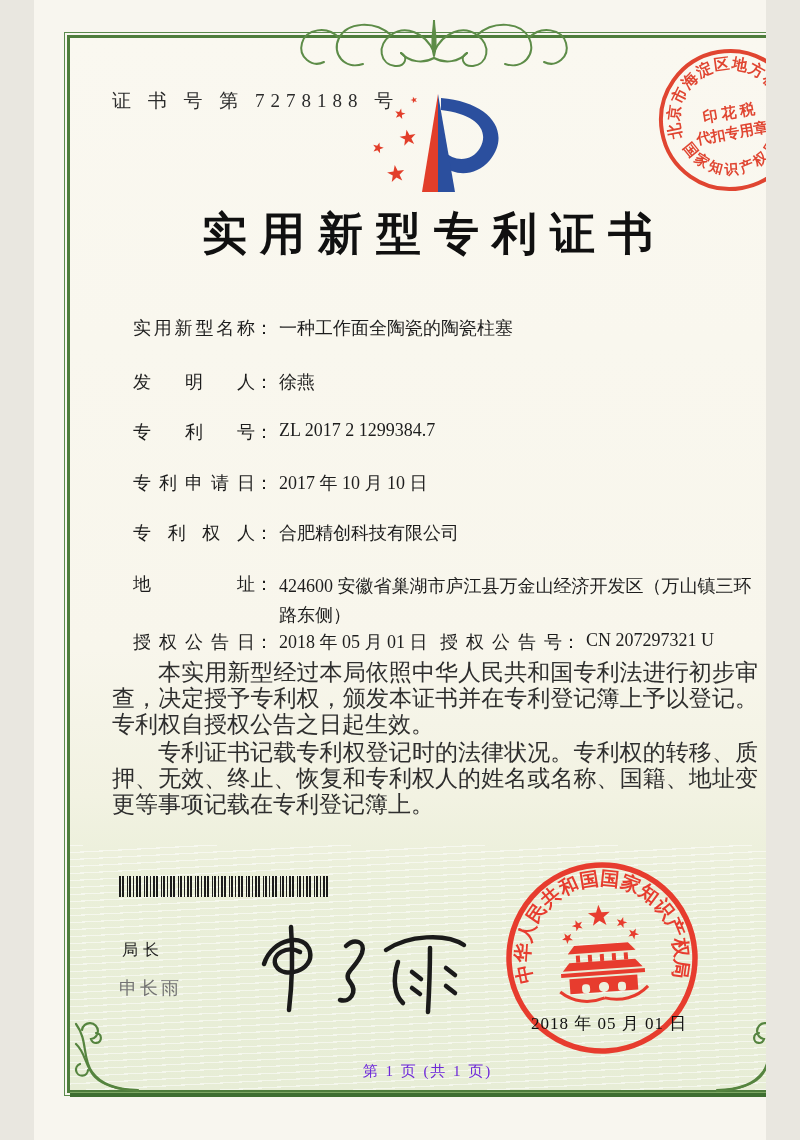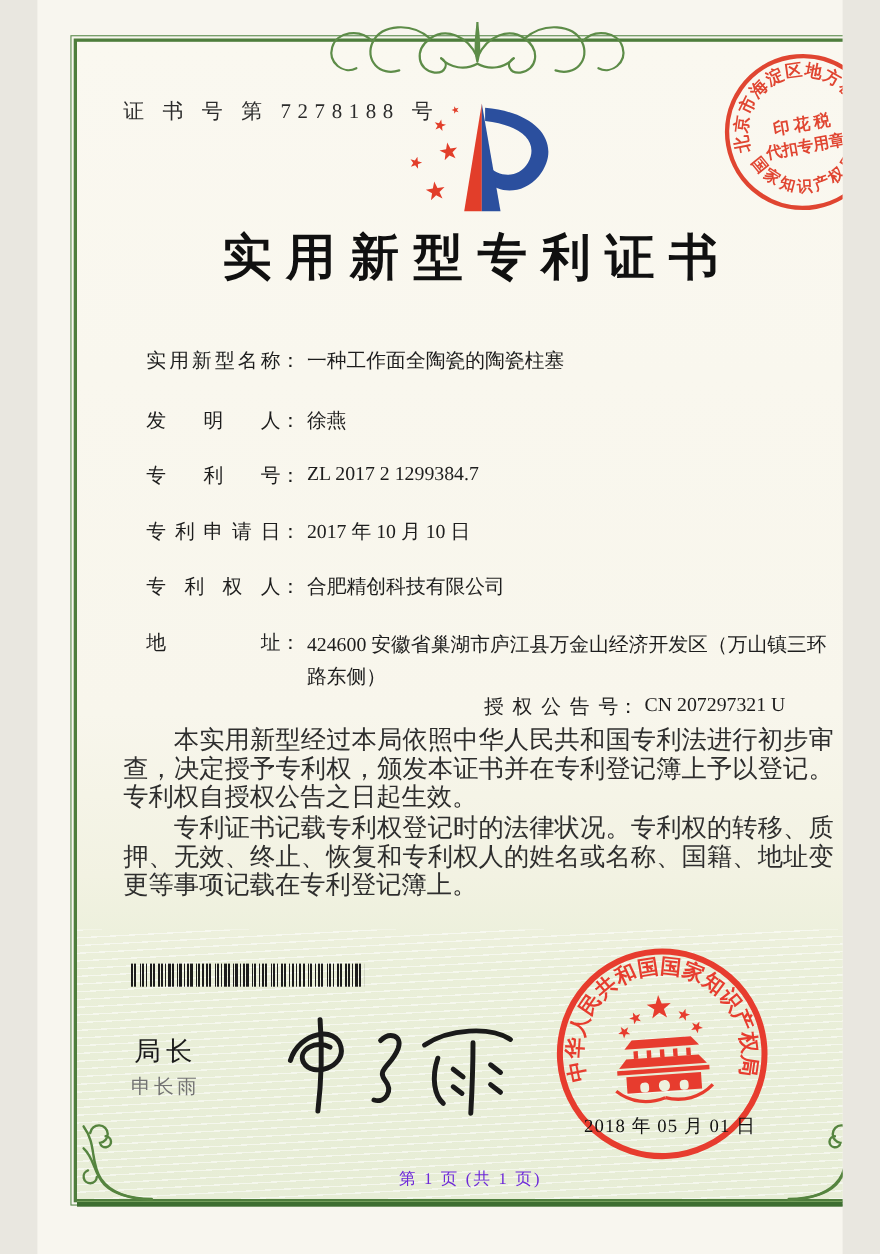--- a/index.html
+++ b/index.html
@@ -34,21 +34,21 @@
 
   .paras{position:absolute;left:78px;top:660px;width:646px;font-size:23px;line-height:26px;
     color:#2e2e2e;text-align:justify;}
   .paras p{margin:0 0 2px 0;text-indent:2em;}
 
   .barcode{position:absolute;left:85px;top:876px;width:212px;height:21px;
     background:repeating-linear-gradient(90deg,#1c1c1c 0 2px,transparent 2px 3px,#1c1c1c 3px 5px,
       transparent 5px 8px,#1c1c1c 8px 9px,transparent 9px 10px,#1c1c1c 10px 12px,transparent 12px 14px,
       #1c1c1c 14px 15px,transparent 15px 17px);}
 
-  .signer-title{position:absolute;left:88px;top:940px;font-size:24px;letter-spacing:5px;color:#1b1b1b;}
+  .signer-title{position:absolute;left:88px;top:940px;font-size:16px;letter-spacing:5px;color:#1b1b1b;}
   .signer-name{position:absolute;left:85px;top:976px;font-size:18px;letter-spacing:3px;color:#737373;}
   .signature{position:absolute;left:212px;top:922px;}
 
   .gov-seal{position:absolute;left:466px;top:856px;transform:rotate(-4deg);}
   .gov-date{position:absolute;left:497px;top:1012px;font-size:17px;letter-spacing:1px;color:#101010;}
   .tax-seal{position:absolute;left:612px;top:36px;transform:rotate(-10deg);}
 
   .footer{position:absolute;left:30px;top:1062px;width:727px;text-align:center;
     font-size:15px;letter-spacing:2px;color:#6d28d9;}
 
@@ -154,20 +154,23 @@
     <div class="field-row r3">
       <span class="flabel">专利申请日</span><span class="fcolon">：</span><span class="fvalue">2017 年 10 月 10 日</span>
     </div>
     <div class="field-row r4">
       <span class="flabel">专利权人</span><span class="fcolon">：</span><span class="fvalue">合肥精创科技有限公司</span>
     </div>
     <div class="field-row r5">
       <span class="flabel">地址</span><span class="fcolon">：</span><span class="fvalue addr-val">424600 安徽省巢湖市庐江县万金山经济开发区（万山镇三环路东侧）</span>
     </div>
     <div class="field-row r6">
+      <span>
+        <span class="flabel">授权公告日</span><span class="fcolon">：</span><span class="fvalue">2018 年 05 月 01 日</span>
+      </span>
       <span class="grant-no-group">
         <span class="flabel">授权公告号</span><span class="fcolon">：</span><span class="fvalue">CN 207297321 U</span>
       </span>
     </div>
   </div>
 
   <div class="paras">
     <p>本实用新型经过本局依照中华人民共和国专利法进行初步审查，决定授予专利权，颁发本证书并在专利登记簿上予以登记。专利权自授权公告之日起生效。</p>
     <p>专利证书记载专利权登记时的法律状况。专利权的转移、质押、无效、终止、恢复和专利权人的姓名或名称、国籍、地址变更等事项记载在专利登记簿上。</p>
   </div>

